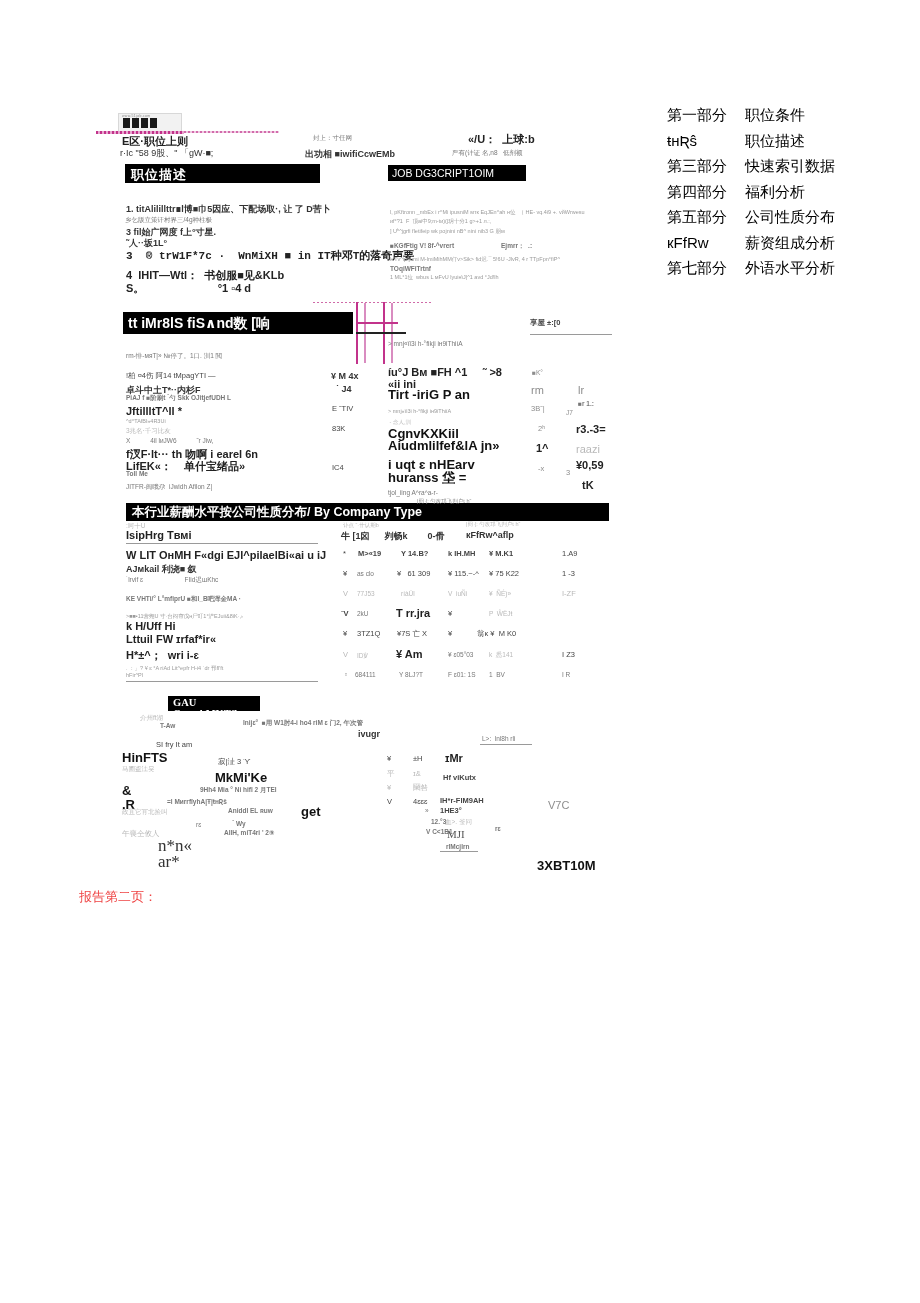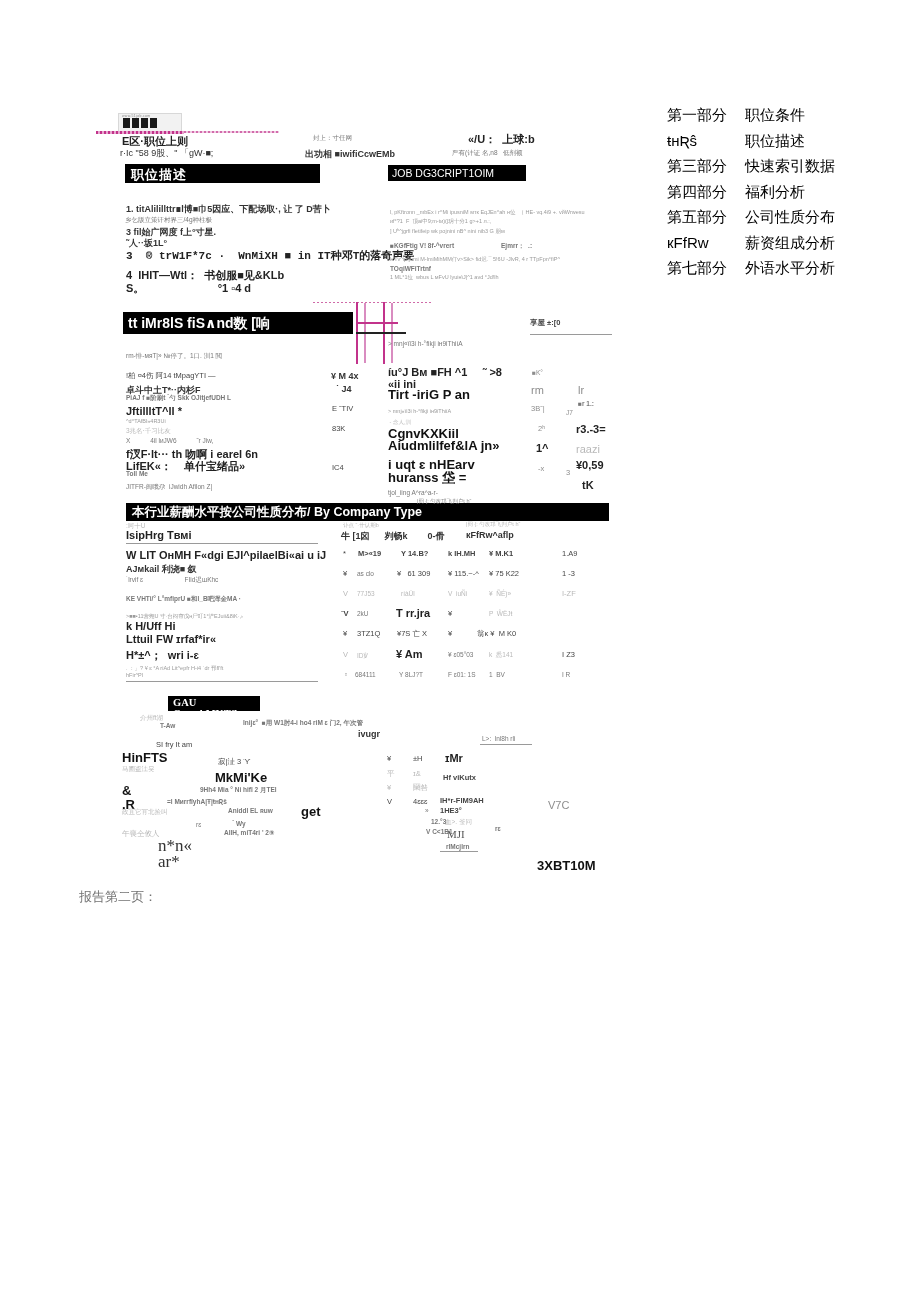--- a/index.html
+++ b/index.html
@@ -51,21 +51,21 @@
   
   .vline{position:absolute;width:2px;background:#c2338b;}
   .vline2{position:absolute;width:2px;background:#d98cc0;}
   .hline{position:absolute;height:2px;background:#c2338b;}
   .hline-dot{position:absolute;height:1px;
      background:repeating-linear-gradient(90deg,#cf6aa8 0 2px,transparent 2px 4px);}
 
   .rule{position:absolute;height:1px;background:#9a9a9a;}
   .rule-dark{position:absolute;height:1px;background:#444;}
 
-  .footnote{position:absolute;left:79px;top:888px;font-size:13px;color:#737373;}
+  .footnote{position:absolute;left:79px;top:888px;font-size:13px;color:#ef4444;}
 </style>
 </head>
 <body>
 
 <div class="page">
 
   <div class="logo">
     <div class="cap">www.51job.com</div>
     <div class="bars">
       <i></i>

